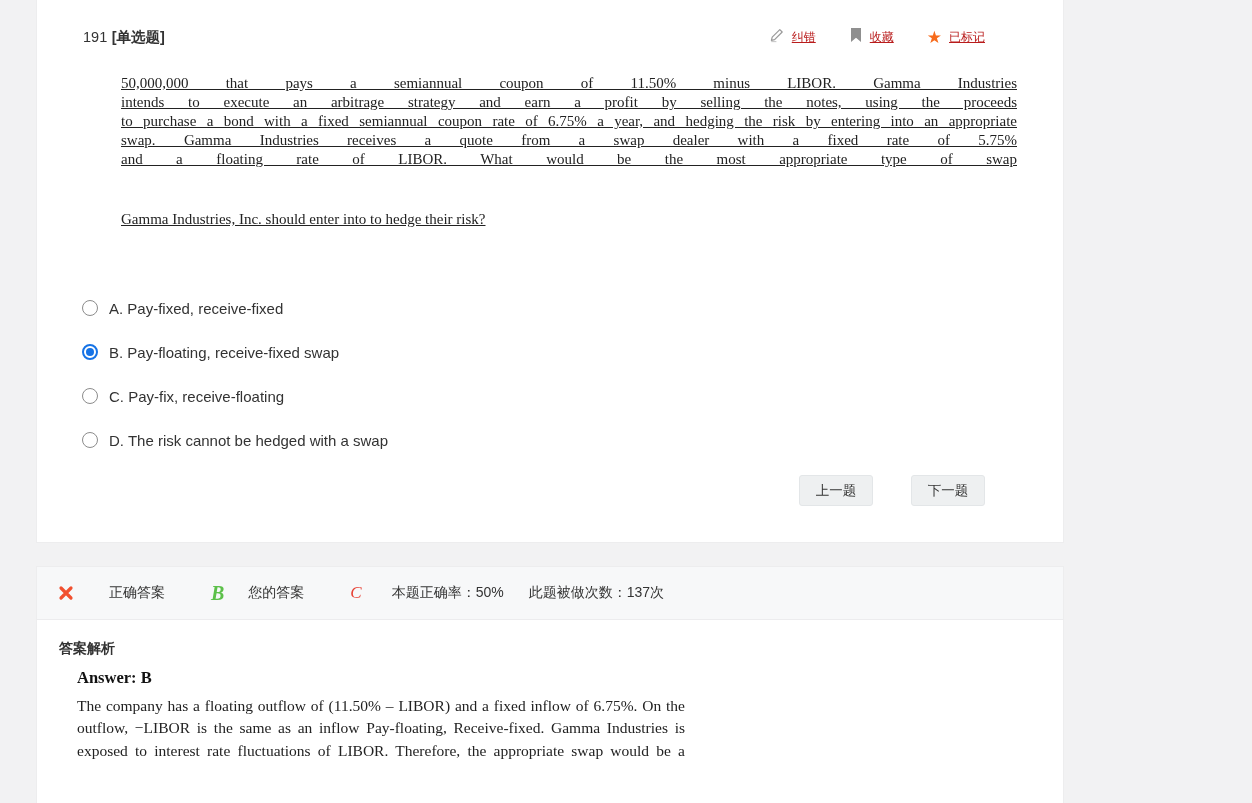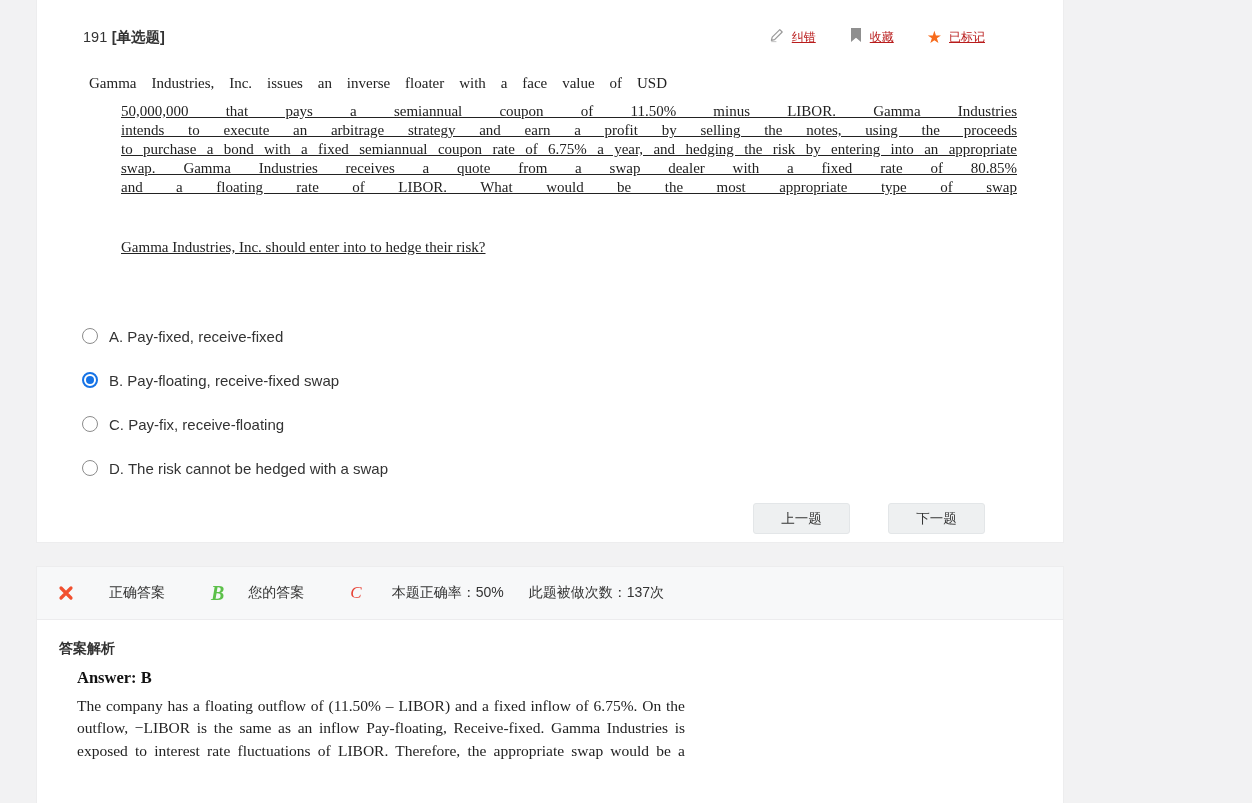--- a/index.html
+++ b/index.html
@@ -36,21 +36,21 @@
   .options { padding-left:45px; margin-top:70px; }
   .opt-row { display:flex; align-items:center; gap:11px; margin-bottom:26px; height:18px; cursor:pointer; }
   .radio { width:16px; height:16px; border-radius:50%; border:1px solid #8c8c8c; background:#fff; flex:0 0 16px; position:relative; }
   .radio.on { border:2px solid #1673e6; }
   .radio.on::after { content:''; position:absolute; inset:2px; border-radius:50%; background:#1673e6; }
   .opt-label { font-size:15px; color:#333; }
 
   
   .nav-row { display:flex; justify-content:flex-end; gap:38px; padding-right:78px; margin-top:19px; }
   .nav-btn {
-    width:97px; height:31px; background:#eef0f1; border:1px solid #e3e6e8;
+    width:74px; height:31px; background:#eef0f1; border:1px solid #e3e6e8;
     border-radius:3px; font-size:13.5px; color:#333; cursor:pointer;
     display:flex; align-items:center; justify-content:center;
     font-family:"Liberation Sans", sans-serif;
   }
 
   
   .result-card {
     position:absolute; left:36px; top:566px; width:1028px; height:237px;
     background:#fff; border:1px solid #ededee; border-bottom:none;
   }
@@ -112,26 +112,25 @@
           <span class="tool-label">收藏</span>
         </div>
         <div class="tool">
           <span class="star-glyph">★</span>
           <span class="tool-label">已标记</span>
         </div>
       </div>
     </div>
 
     <div class="question">
-      <div class="q-line1">Gamma Industries, Inc. issues an inverse floater with a face value of USD</div>
       <div class="q-block">
         <div class="jline">50,000,000 that pays a semiannual coupon of 11.50% minus LIBOR. Gamma Industries</div>
         <div class="jline">intends to execute an arbitrage strategy and earn a profit by selling the notes, using the proceeds</div>
         <div class="jline">to purchase a bond with a fixed semiannual coupon rate of 6.75% a year, and hedging the risk by entering into an appropriate</div>
-        <div class="jline">swap. Gamma Industries receives a quote from a swap dealer with a fixed rate of 80.85%</div>
+        <div class="jline">swap. Gamma Industries receives a quote from a swap dealer with a fixed rate of 5.75%</div>
         <div class="jline">and a floating rate of LIBOR. What would be the most appropriate type of swap</div>
         <div class="jline-last">Gamma Industries, Inc. should enter into to hedge their risk?</div>
       </div>
     </div>
 
     <div class="options">
       <div class="opt-row">
         <span class="radio"></span>
         <span class="opt-label">A. Pay-fixed, receive-fixed</span>
       </div>

